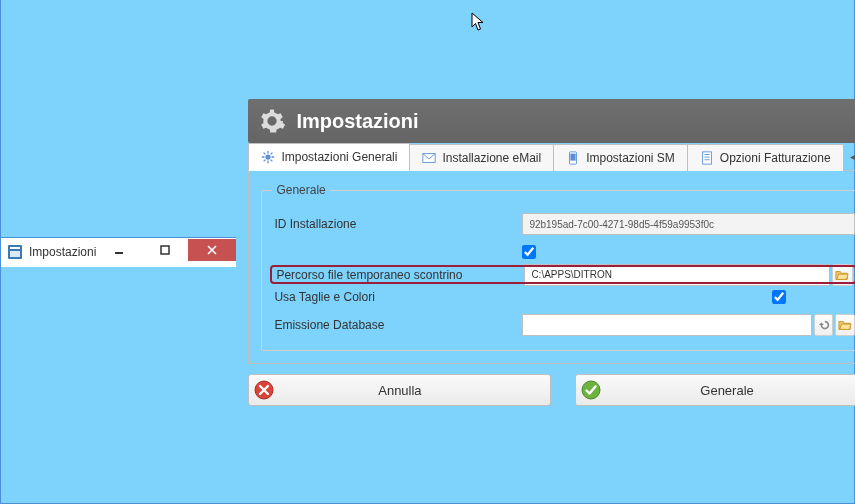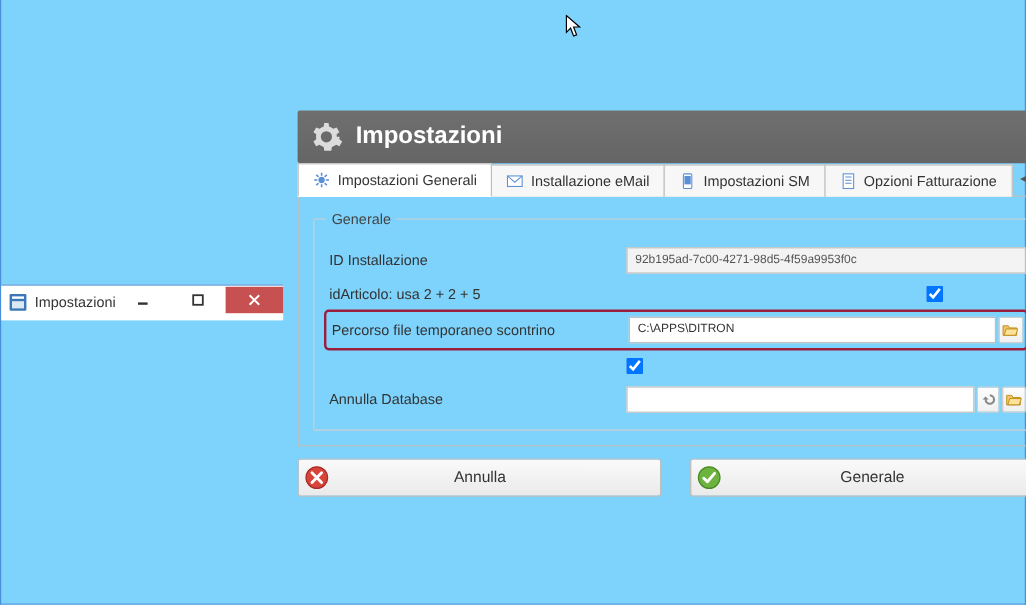--- a/index.html
+++ b/index.html
@@ -23,21 +23,21 @@
   .tab.active { background: #fff; border-bottom: 1px solid #fff; top: 0; height: 28px; font-weight: 400; z-index: 2; }
   .tab-icon { width: 14px; height: 14px; display: inline-flex; align-items: center; justify-content: center; }
   .tab-nav-arrow { display: flex; align-items: center; justify-content: center; width: 16px; color: #555; font-size: 10px; cursor: default; margin-left: 2px; }
 
   .tab-page { flex: 1; border: 1px solid #bfbfbf; border-top: none; padding: 12px; overflow: hidden; }
 
   fieldset.group { border: 1px solid #cfcfcf; border-radius: 2px; padding: 14px 10px 10px 10px; margin: 0; }
   fieldset.group > legend { padding: 0 4px; color: #444; font-size: 12px; }
 
   .form-row { display: flex; align-items: center; height: 26px; margin-bottom: 2px; }
-  .form-row.hl { outline: 2px solid #9b1e3c; outline-offset: 0; border-radius: 2px; padding: 2px 2px; height: 30px; }
+  .form-row.hl { outline: 2px solid #9b1e3c; outline-offset: 0; border-radius: 2px; padding: 2px 2px; height: 15px; }
   .label-cell { width: 250px; padding-left: 2px; color: #333; }
   .control-cell { flex: 1; display: flex; align-items: center; gap: 2px; }
 
   input.text { width: 100%; height: 22px; border: 1px solid #bfbfbf; padding: 2px 6px; font-family: inherit; font-size: 10px; background: #fff; color: #333; }
   input.text.readonly { background: #f3f3f3; color: #555; }
   .chk { width: 14px; height: 14px; margin-left: 250px; }
 
   .icon-btn { width: 22px; height: 22px; border: 1px solid #cfcfcf; background: linear-gradient(#fdfdfd,#f0f0f0); border-radius: 2px; display: inline-flex; align-items: center; justify-content: center; padding: 0; }
   .icon-btn svg { width: 14px; height: 14px; }
 
@@ -140,47 +140,47 @@
         <legend>Generale</legend>
 
         <div class="form-row">
           <div class="label-cell">ID Installazione</div>
           <div class="control-cell">
             <input class="text readonly" type="text" readonly="" value="92b195ad-7c00-4271-98d5-4f59a9953f0c" style="">
           </div>
         </div>
 
         <div class="form-row">
-          <div class="label-cell">idArticolo: usa 2 + 2 + 5</div>
           <div class="control-cell">
             <input type="checkbox" class="chk" checked="" style="">
           </div>
         </div>
 
         <div class="form-row hl">
           <div class="label-cell">Percorso file temporaneo scontrino</div>
           <div class="control-cell">
             <input class="text" type="text" value="C:\APPS\DITRON" style="">
             <button class="icon-btn">
               <svg viewBox="0 0 16 16">
                   <path d="M1 4 h5 l1 2 h7 v7 H1 Z" fill="#f6c36b" stroke="#b8860b" stroke-width="0.8"></path>
                   <path d="M2 13 L4 7 h11 l-2 6 Z" fill="#ffe29a" stroke="#b8860b" stroke-width="0.8"></path>
                 </svg>
             </button>
           </div>
         </div>
 
         <div class="form-row">
+          <div class="label-cell">Usa Taglie e Colori</div>
           <div class="control-cell">
             <input type="checkbox" class="chk" checked="" style="">
           </div>
         </div>
 
         <div class="form-row">
-          <div class="label-cell">Annulla Database</div>
+          <div class="label-cell">Emissione Database</div>
           <div class="control-cell">
             <input class="text" type="text" value="" style="">
             <button class="icon-btn">
               <svg viewBox="0 0 16 16">
                   <path d="M9 3a5 5 0 1 1-5 5H2l3-3 3 3H6a3 3 0 1 0 3-3z" fill="#888"></path>
                 </svg>
             </button>
             <button class="icon-btn">
               <svg viewBox="0 0 16 16">
                   <path d="M1 4 h5 l1 2 h7 v7 H1 Z" fill="#f6c36b" stroke="#b8860b" stroke-width="0.8"></path>

